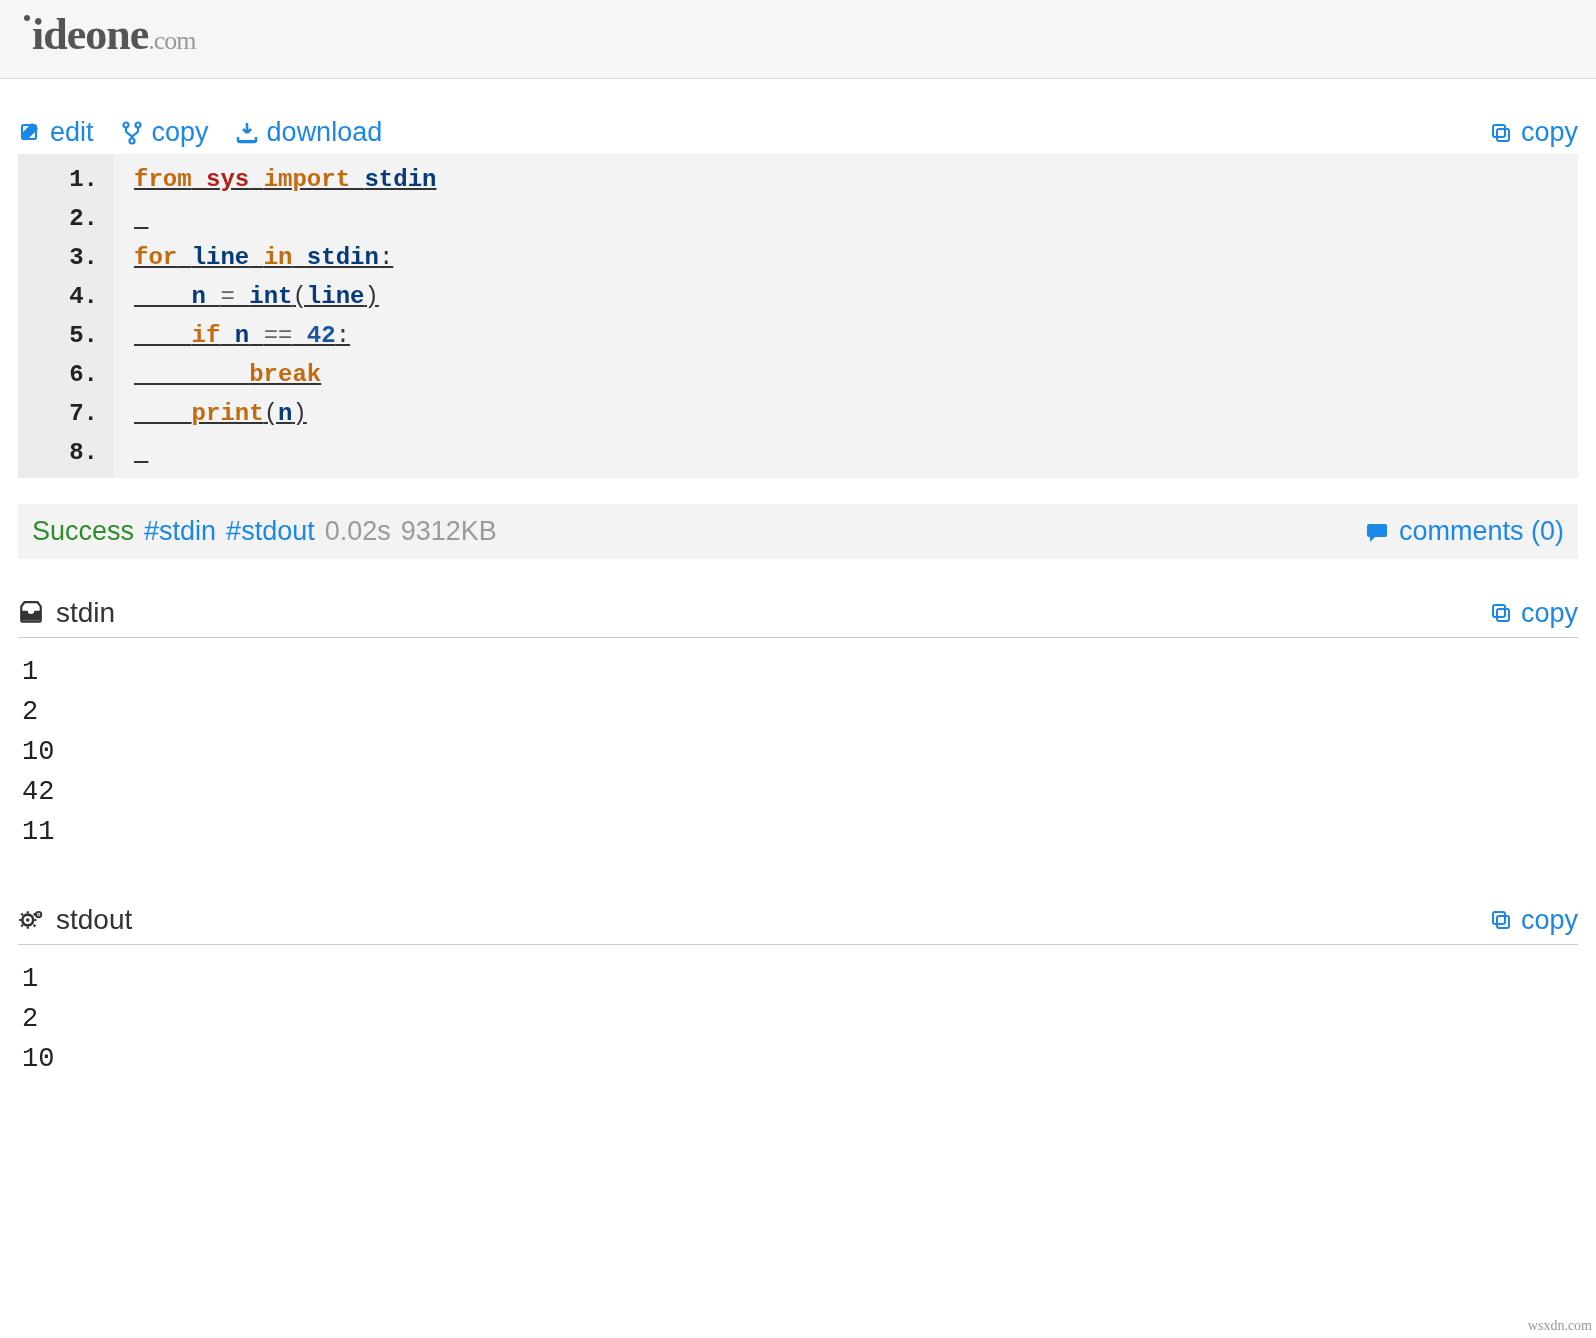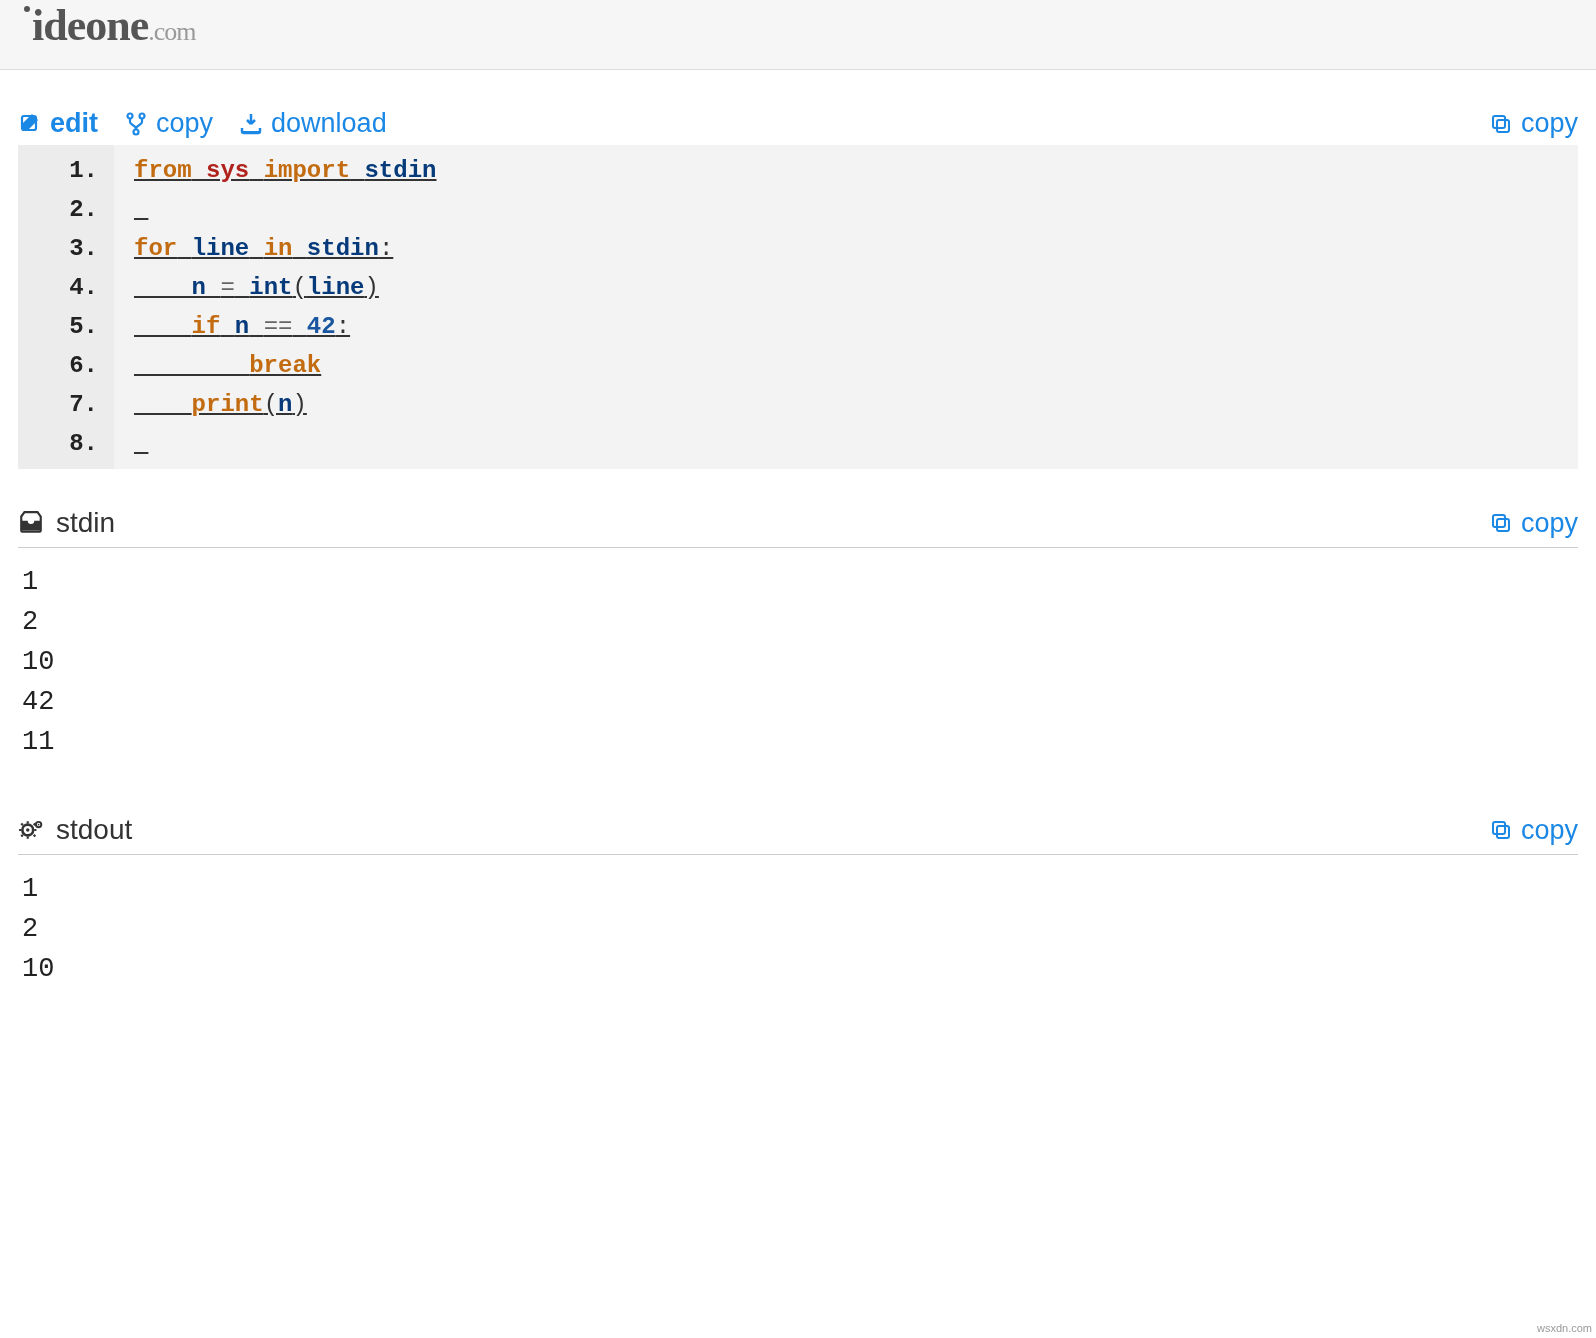--- a/index.html
+++ b/index.html
@@ -6,23 +6,23 @@
   body {
     font-family: -apple-system, BlinkMacSystemFont, "Segoe UI", Helvetica, Arial, sans-serif;
     background: #fff;
     color: #333;
     width: 1596px;
   }
   .topbar {
     background: #f6f6f6;
     border-bottom: 1px solid #ddd;
     padding: 0 22px;
-    height: 70px;
+    height: 79px;
     display: flex;
-    align-items: flex-start;
+    align-items: center;
   }
   .logo {
     font-family: Georgia, "Times New Roman", serif;
     font-size: 44px;
     font-weight: 600;
     color: #555;
     letter-spacing: -1px;
     display:flex;
     align-items:baseline;
   }
@@ -49,21 +49,21 @@
   .toolbar-left { display:flex; gap:26px; }
   .toolbar-right { margin-left:auto; }
   .action {
     color:#1c88e5;
     font-size:27px;
     display:flex;
     align-items:center;
     gap:8px;
     cursor:pointer;
   }
-  .action.bold { font-weight:700; }
+  .action.bold { font-weight:400; }
   .icon { width:24px; height:24px; flex-shrink:0; }
   .icon svg { width:100%; height:100%; }
   .codeblock {
     background:#f3f3f3;
     display:flex;
     font-family: "Courier New", Courier, monospace;
     font-size:24px;
     line-height:39px;
   }
   .gutter {
@@ -111,23 +111,23 @@
     font-size:27px;
     line-height:40px;
     padding:14px 4px;
     white-space:pre;
     color:#222;
   }
   .watermark {
     position:fixed;
     right:4px;
     bottom:4px;
-    font-size:11px;
+    font-size:14px;
     color:#999;
-    font-family: Liberation Sans, sans-serif;
+    font-family: Liberation Serif, serif;
   }
 </style>
 </head>
 <body>
 
 <div class="topbar">
   <div class="logo">
     <span class="logo-dot"></span>
     <span>ideone</span>
     <span class="logo-com">.com</span>
@@ -189,20 +189,35 @@
         <div>3.</div>
         <div>4.</div>
         <div>5.</div>
         <div>6.</div>
         <div>7.</div>
         <div>8.</div>
       </div>
     <div class="codecol" id="codecol"><div><span class="kw-orange">from</span><span> </span><span class="kw-red">sys</span><span> </span><span class="kw-orange">import</span><span> </span><span class="kw-blue">stdin</span></div><div>&nbsp;</div><div><span class="kw-orange">for</span><span> </span><span class="kw-blue">line</span><span> </span><span class="kw-orange">in</span><span> </span><span class="kw-blue">stdin</span><span>:</span></div><div><span class="kw-blue">    n </span><span class="op">=</span><span> </span><span class="kw-blue">int</span><span>(</span><span class="kw-blue">line</span><span>)</span></div><div><span>    </span><span class="kw-orange">if</span><span> </span><span class="kw-blue">n</span><span> </span><span class="op">==</span><span> </span><span class="num">42</span><span>:</span></div><div><span>        </span><span class="kw-orange">break</span></div><div><span>    </span><span class="kw-orange">print</span><span>(</span><span class="kw-blue">n</span><span>)</span></div><div>&nbsp;</div></div>
   </div>
 
+  <div class="statusbar">
+    <span class="status-success">Success</span>
+    <span class="status-link">#stdin</span>
+    <span class="status-link">#stdout</span>
+    <span class="status-meta">0.02s</span>
+    <span class="status-meta">9312KB</span>
+    <div class="status-right">
+      <span class="icon">
+        <svg viewBox="0 0 24 24" fill="#1c88e5">
+            <path d="M4 4h16a2 2 0 012 2v9a2 2 0 01-2 2H10l-5 5v-5H4a2 2 0 01-2-2V6a2 2 0 012-2z"></path>
+          </svg>
+      </span>
+      <span>comments (0)</span>
+    </div>
+  </div>
 
   <div class="section">
     <div class="section-head">
       <div class="section-left">
         <span class="icon">
           <svg viewBox="0 0 24 24" fill="#333">
               <path d="M3 6l3-4h12l3 4v13a1 1 0 01-1 1H4a1 1 0 01-1-1V6z" fill="none" stroke="#333" stroke-width="2"></path>
               <path d="M3 10h6a3 3 0 006 0h6v9H3z"></path>
             </svg>
         </span>

